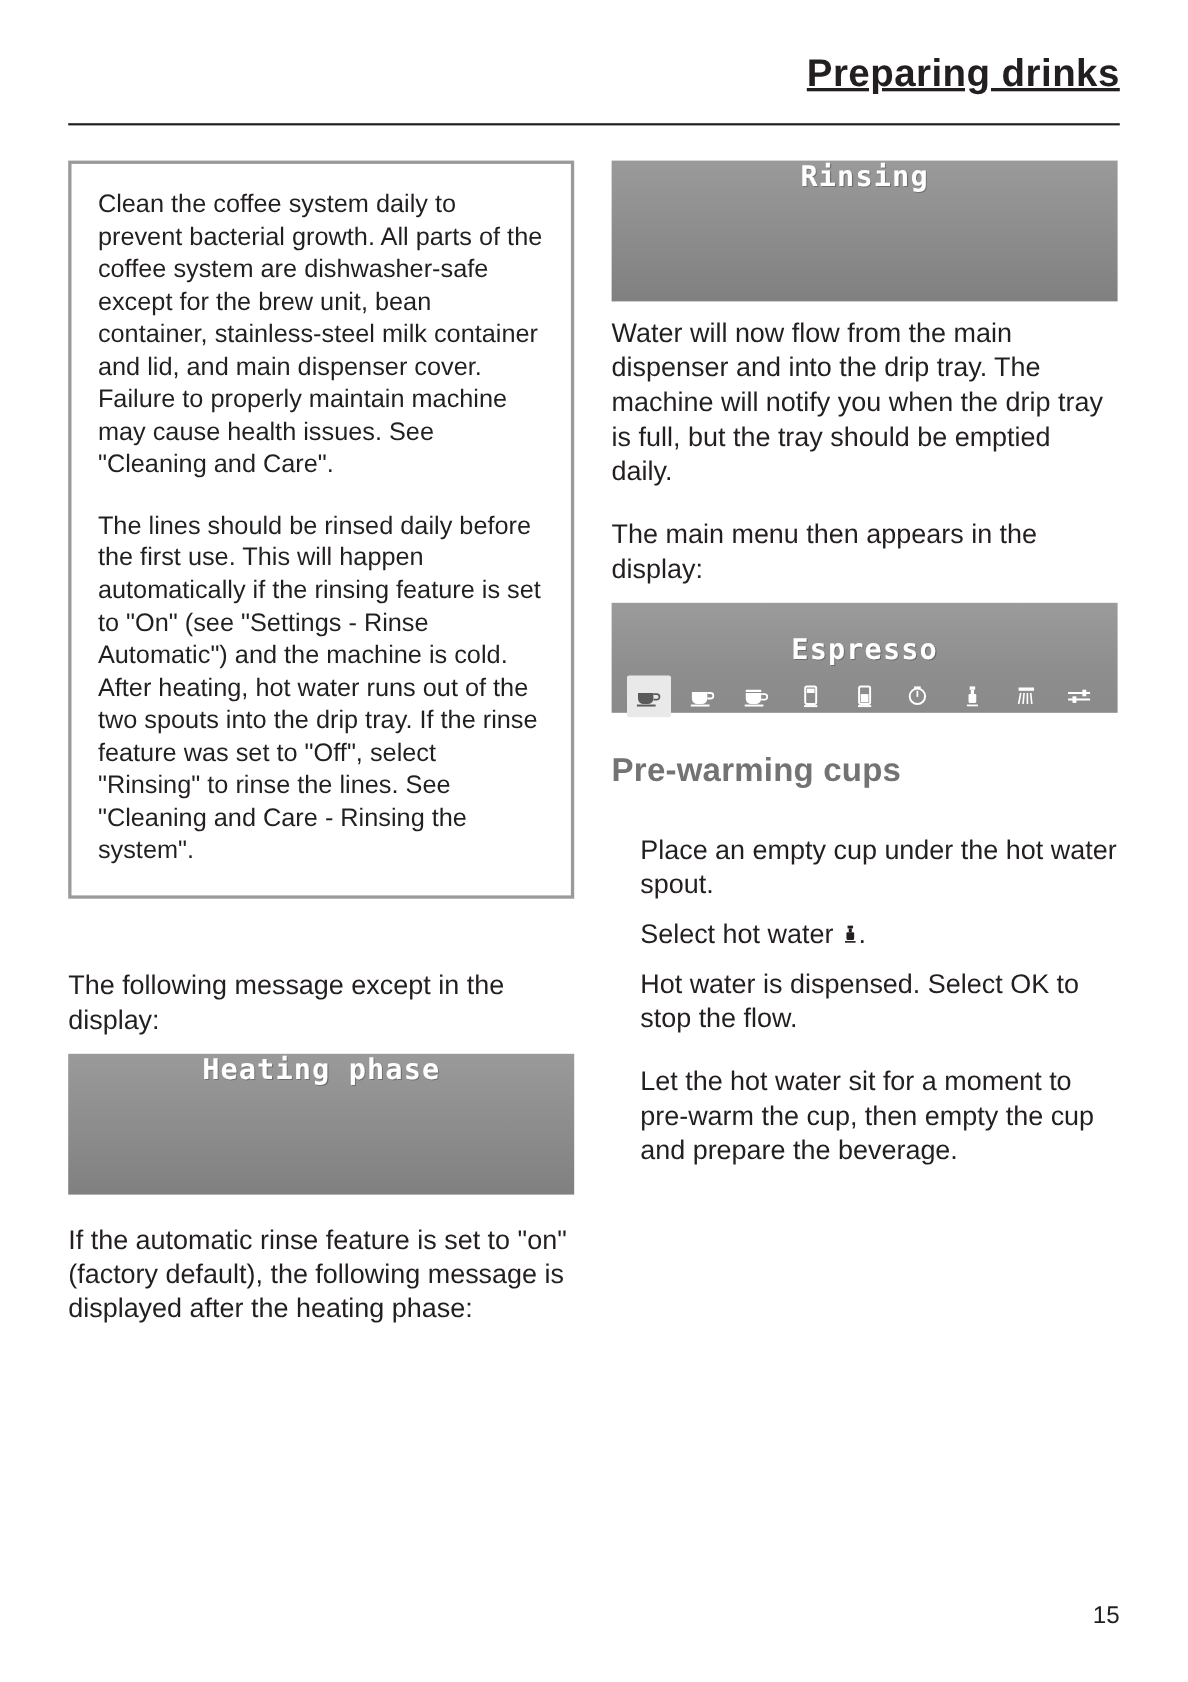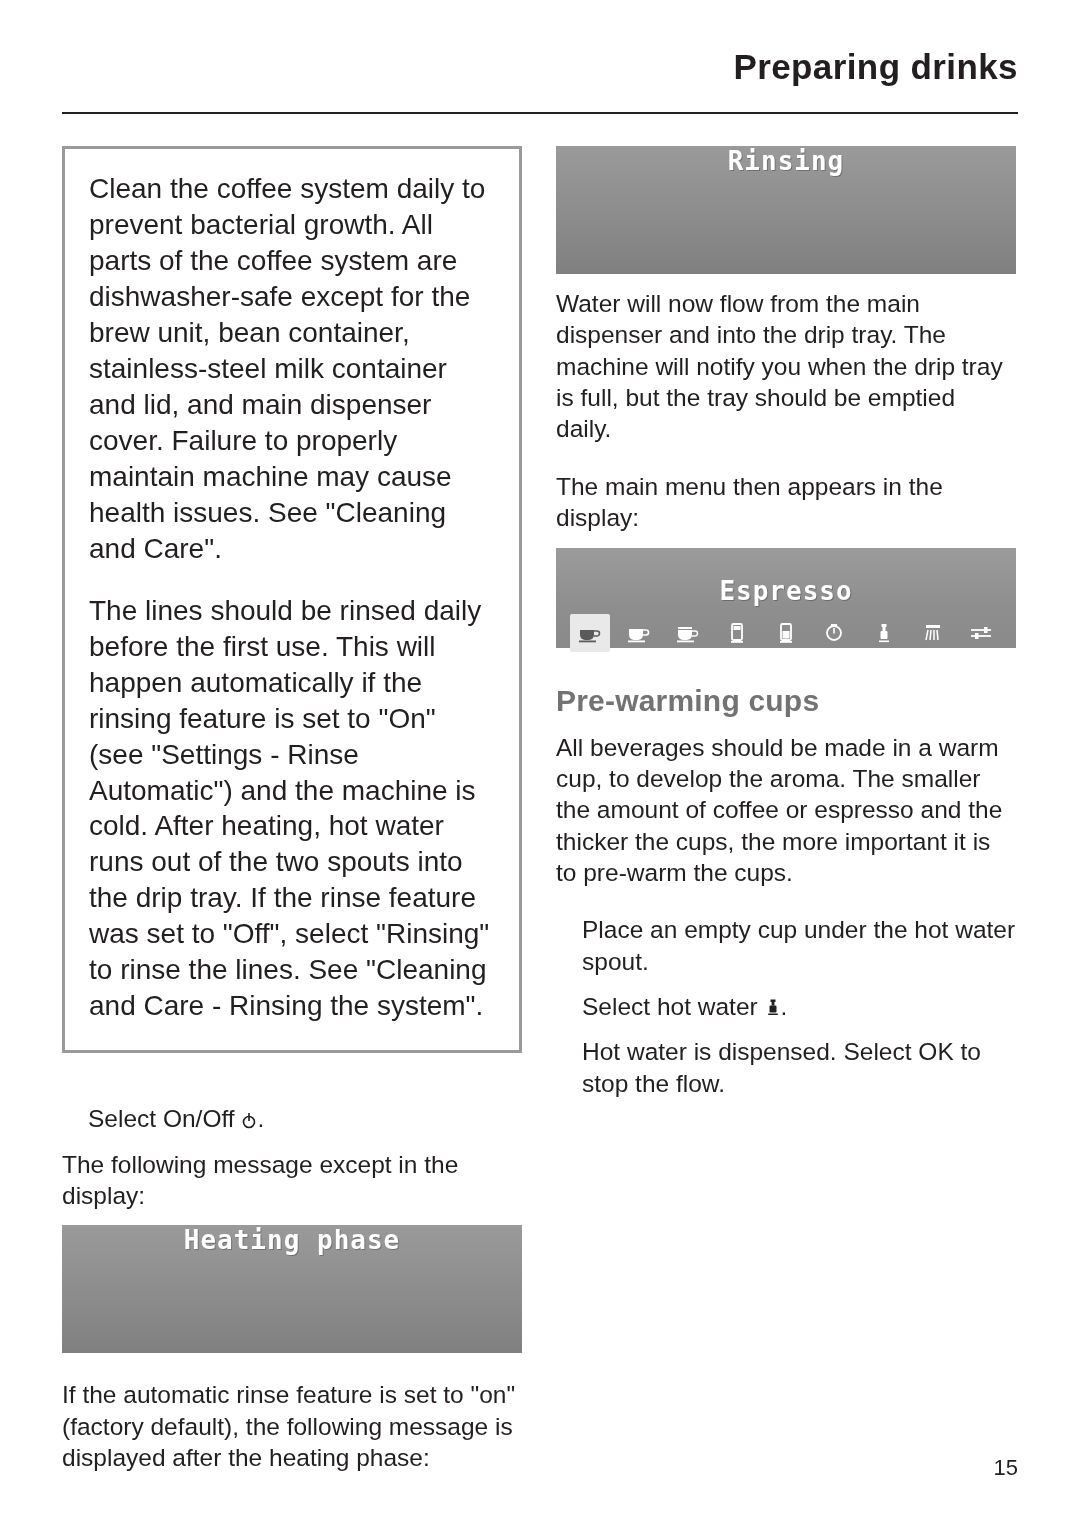--- a/index.html
+++ b/index.html
@@ -16,20 +16,21 @@
     overflow: hidden;
   }
 
   
   .page-header {
     position: absolute;
     left: 62px;
     top: 48px;
     width: 956px;
     text-align: right;
+    text-decoration: underline;
   }
   .page-header .title {
     font-size: 35px;
     font-weight: bold;
     letter-spacing: 0.4px;
     color: #231f20;
     line-height: 1.1;
   }
   .header-rule {
     position: absolute;
@@ -60,21 +61,21 @@
   .gap-l { height: 36px; }
 
   
   .note-box {
     border: 3px solid #9a9a9a;
     padding: 22px 24px 26px 24px;
     box-sizing: border-box;
     width: 460px;
   }
   .note-box p {
-    font-size: 28px;
+    font-size: 23px;
     line-height: 1.285;
   }
 
   
   h2 {
     margin: 0;
     font-size: 30px;
     font-weight: bold;
     color: #737373;
     letter-spacing: 0.2px;
@@ -189,29 +190,20 @@
     <p>Clean the coffee system daily to prevent bacterial growth. All parts of the coffee system are dishwasher-safe except for the brew unit, bean container, stainless-steel milk container and lid, and main dispenser cover. Failure to properly maintain machine may cause health issues. See "Cleaning and Care".</p>
     <div class="gap-m"></div>
     <p>The lines should be rinsed daily before the first use. This will happen automatically if the rinsing feature is set to "On" (see "Settings - Rinse Automatic") and the machine is cold. After heating, hot water runs out of the two spouts into the drip tray. If the rinse feature was set to "Off", select "Rinsing" to rinse the lines. See "Cleaning and Care - Rinsing the system".</p>
   </div>
 
   <div class="gap-l"></div>
 
 
   <div class="gap-s"></div>
 
-  <p class="step">
-    <span>Select On/Off</span>
-    <span class="inline-icon">
-      <svg viewBox="0 0 16 20" width="16" height="20">
-        <circle cx="8" cy="12" r="5.5" fill="none" stroke="#231f20" stroke-width="1.6"></circle>
-        <rect x="7.2" y="3" width="1.6" height="8" fill="#231f20"></rect>
-      </svg>
-    </span><span>.</span>
-  </p>
 
   <div class="gap-s"></div>
 
   <p>The following message except in the display:</p>
 
   <div class="gap-s"></div>
 
   <div class="display display-tall">
     <div class="dtext">Heating phase</div>
   </div>
@@ -324,21 +316,20 @@
 
     </div>
   </div>
 
   <div class="gap-l"></div>
 
   <h2>Pre-warming cups</h2>
 
   <div class="gap-s"></div>
 
-  <p>All beverages should be made in a warm cup, to develop the aroma. The smaller the amount of coffee or espresso and the thicker the cups, the more important it is to pre-warm the cups.</p>
 
   <div class="gap-m"></div>
 
   <p class="step">Place an empty cup under the hot water spout.</p>
 
   <div class="gap-s"></div>
 
   <p class="step">
     <span>Select hot water</span>
     <span class="inline-icon">
@@ -350,15 +341,16 @@
       </svg>
     </span><span>.</span>
   </p>
 
   <div class="gap-s"></div>
 
   <p class="step">Hot water is dispensed. Select OK to stop the flow.</p>
 
   <div class="gap-m"></div>
 
+  <p class="step">Let the hot water sit for a moment to pre-warm the cup, then empty the cup and prepare the beverage.</p>
 </div>
 
 <div class="page-number">15</div>
 
 </body></html>

